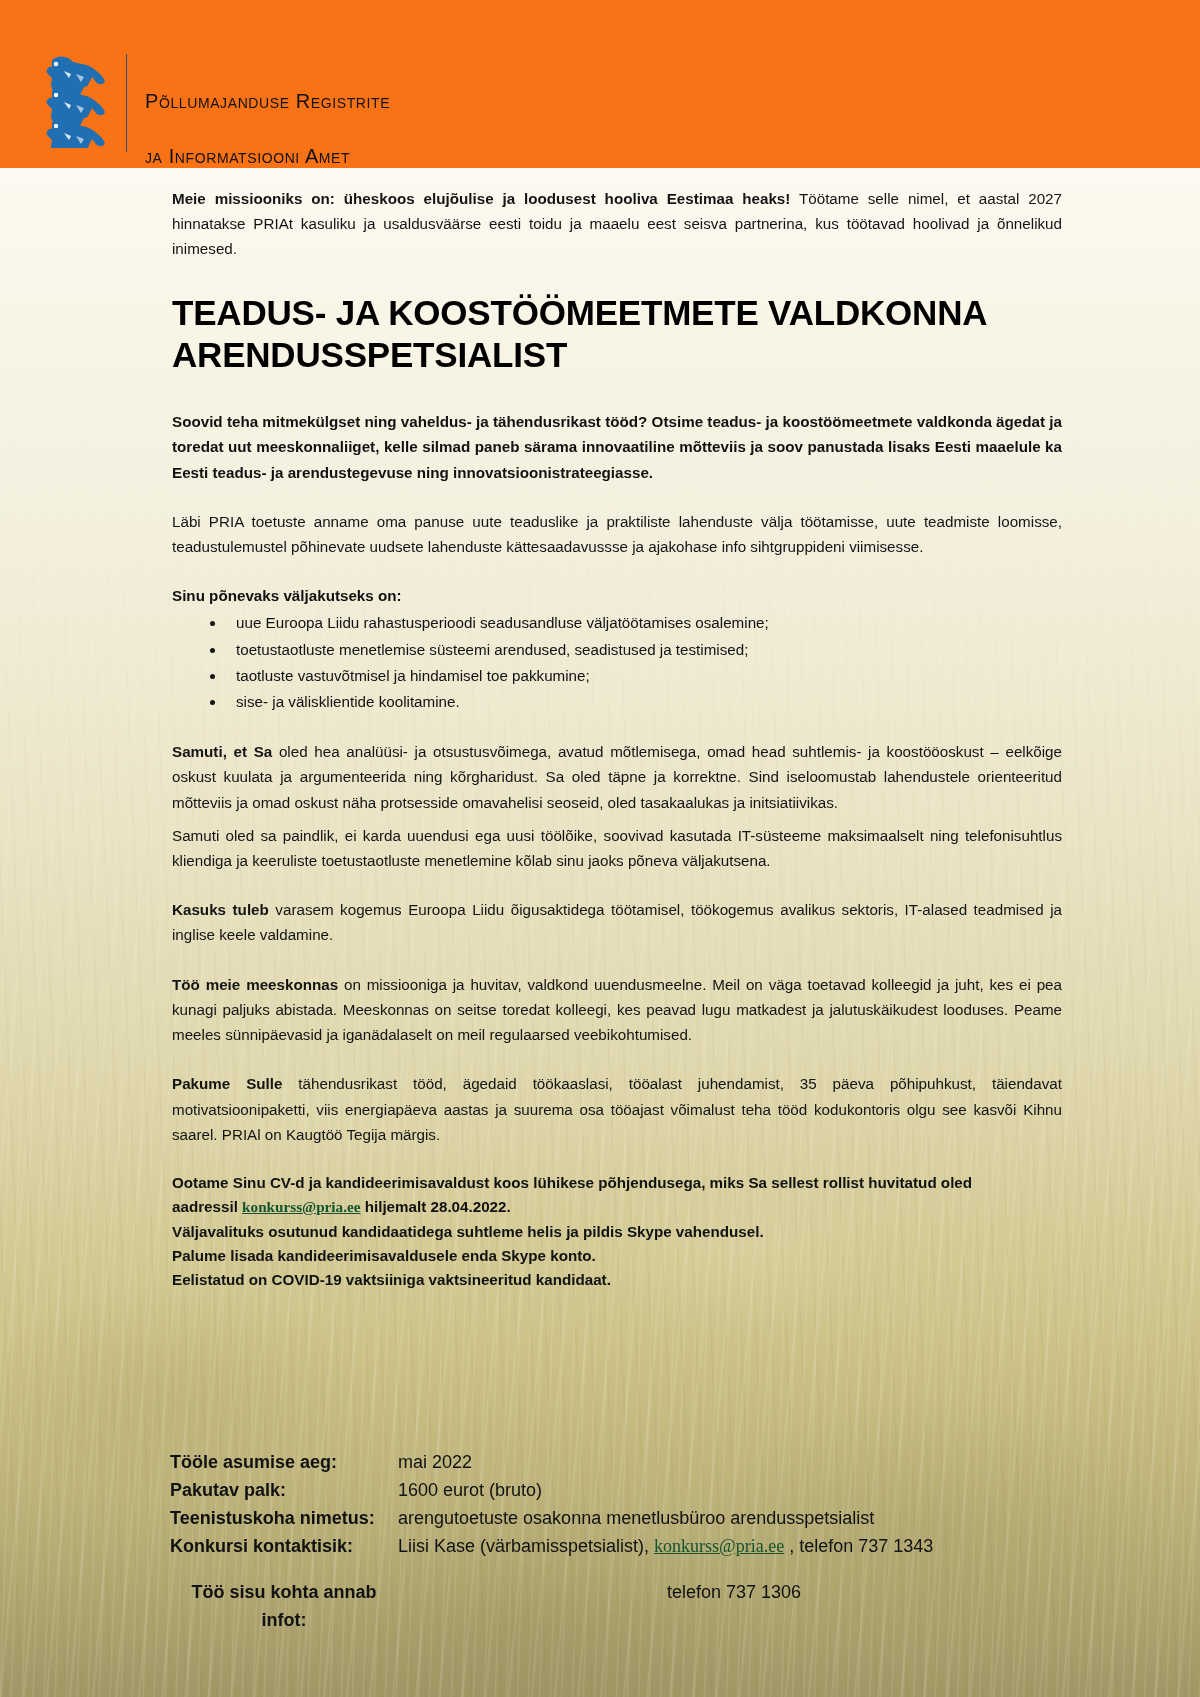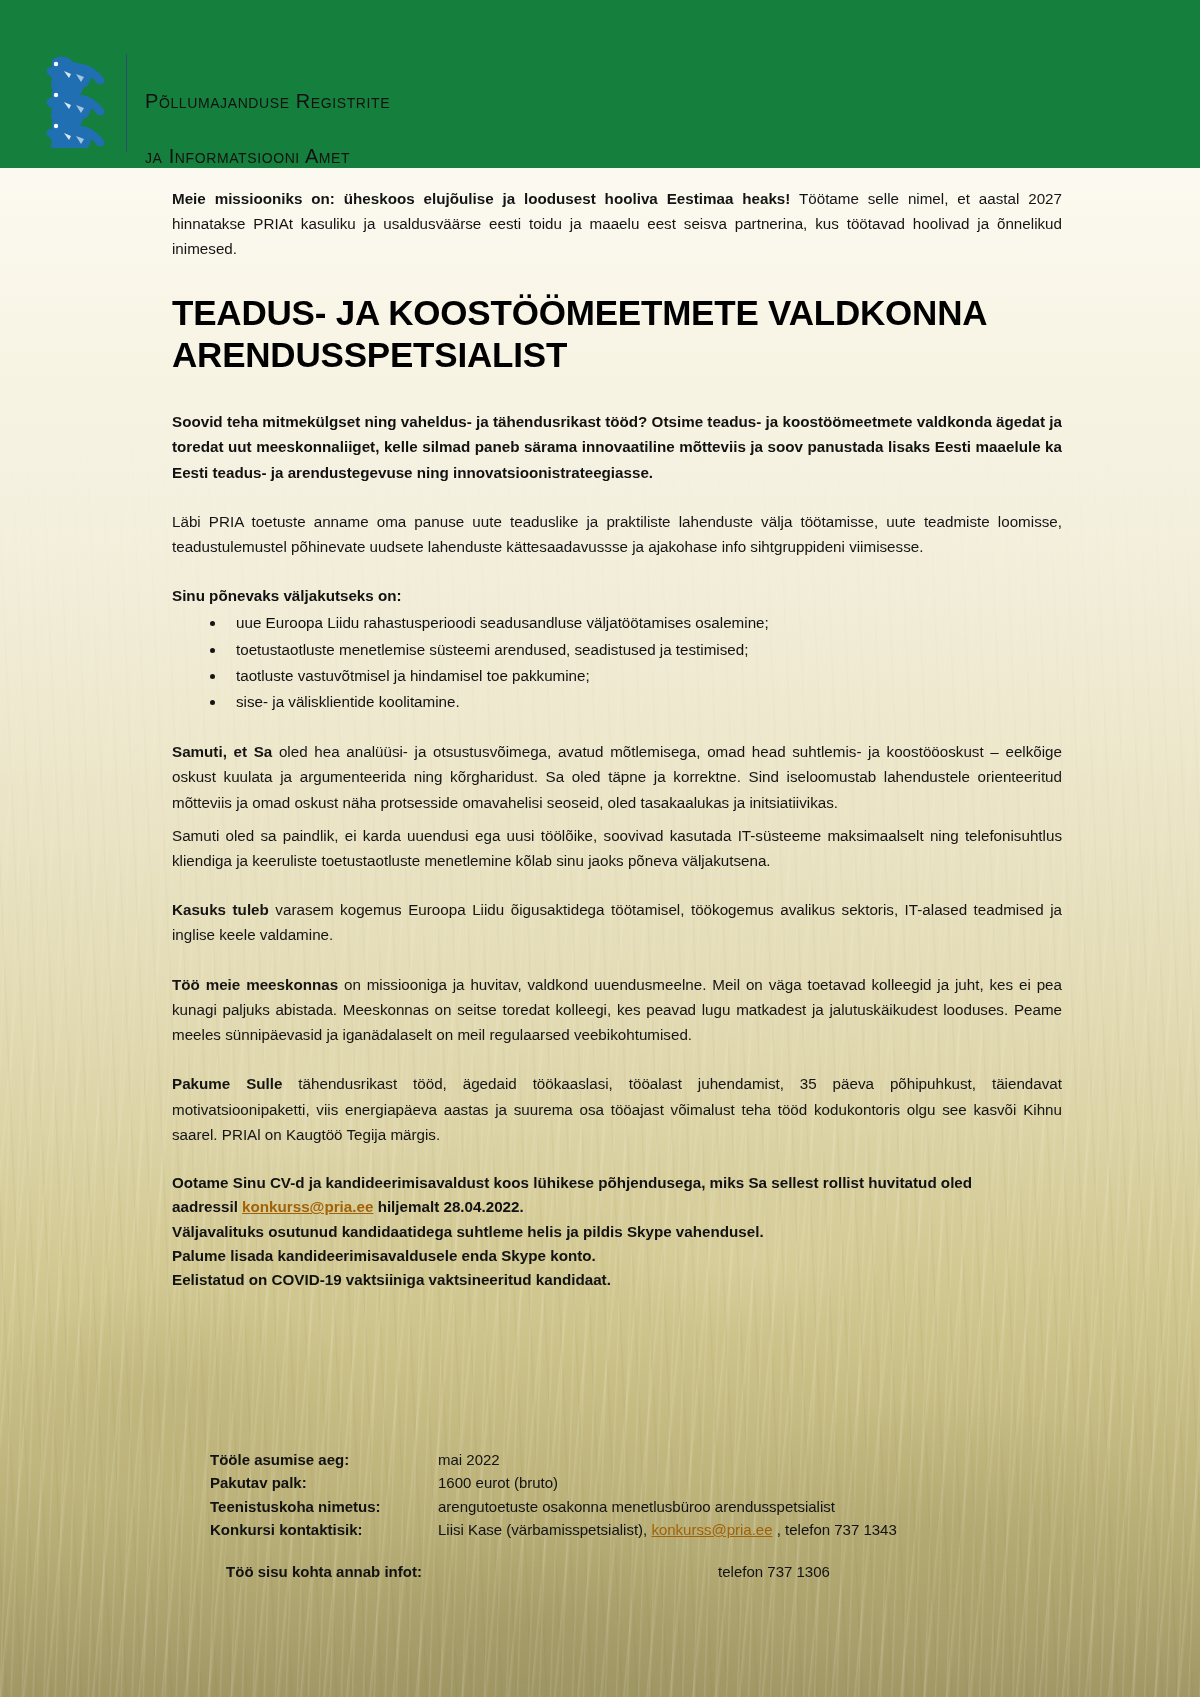--- a/index.html
+++ b/index.html
@@ -81,21 +81,21 @@
       radial-gradient(ellipse 220px 120px at 62% 74%, rgba(236,230,195,0.35), rgba(0,0,0,0) 70%),
       radial-gradient(ellipse 240px 130px at 26% 66%, rgba(240,235,205,0.30), rgba(0,0,0,0) 70%);
   }
 
   
   .header-band {
     position: absolute;
     top: 0; left: 0;
     width: 1200px;
     height: 168px;
-    background: #15803d;
+    background: #f97316;
     z-index: 3;
   }
   .header-inner {
     position: absolute;
     top: 52px;
     left: 40px;
     display: flex;
     align-items: flex-start;
   }
   .coat-of-arms { width: 72px; height: 96px; display:block; }
@@ -185,22 +185,23 @@
     top: 11px;
     width: 5px;
     height: 5px;
     border-radius: 50%;
     background: #141414;
   }
 
   b, strong { font-weight: 700; }
 
   a.mail {
-    color: #a16207;
+    color: #14532d;
     text-decoration: underline;
+    font-family: Liberation Serif, serif;
   }
   a.mail-plain {
     color: #111111;
     text-decoration: none;
   }
 
   .closing { margin-bottom: 2px; }
   .closing-line {
     font-size: 15.2px;
     line-height: 1.6;
@@ -208,23 +209,22 @@
   }
   .closing-line.b { font-weight: 700; }
 
   
   .info-table {
     position: absolute;
     z-index: 4;
     left: 170px;
     top: 1448px;
     width: 900px;
-    font-size: 15px;
+    font-size: 18px;
     line-height: 1.56;
-    margin-left: 40px;
   }
   .info-row {
     display: flex;
     align-items: flex-start;
   }
   .info-row.spaced { margin-top: 18px; text-align: center; }
   .info-label {
     width: 228px;
     flex: 0 0 228px;
     font-weight: 700;

